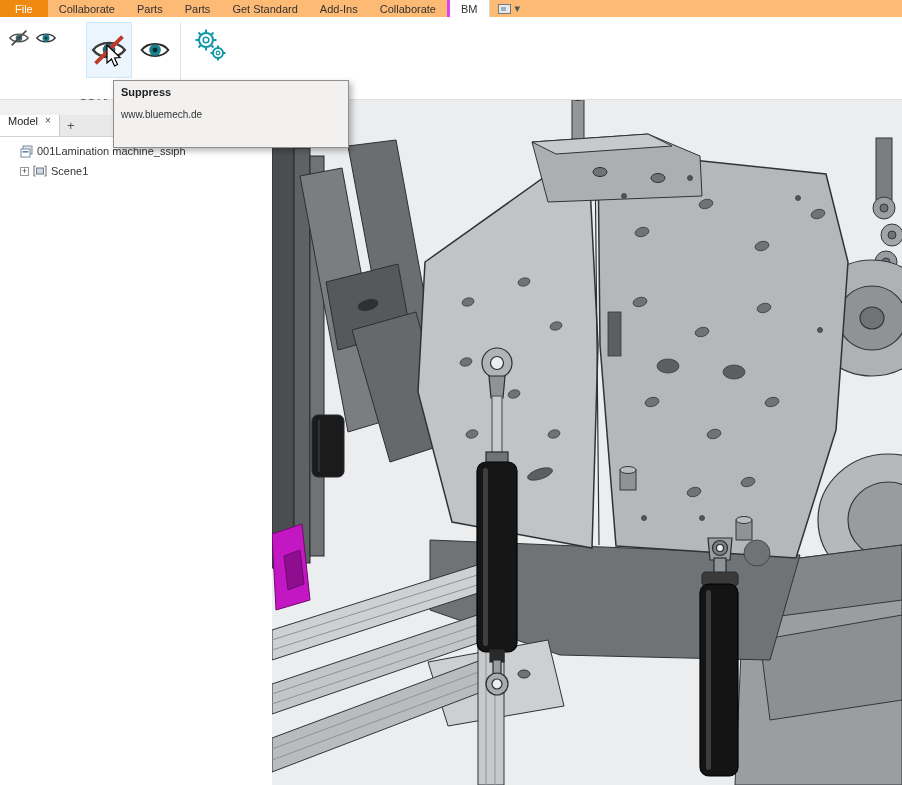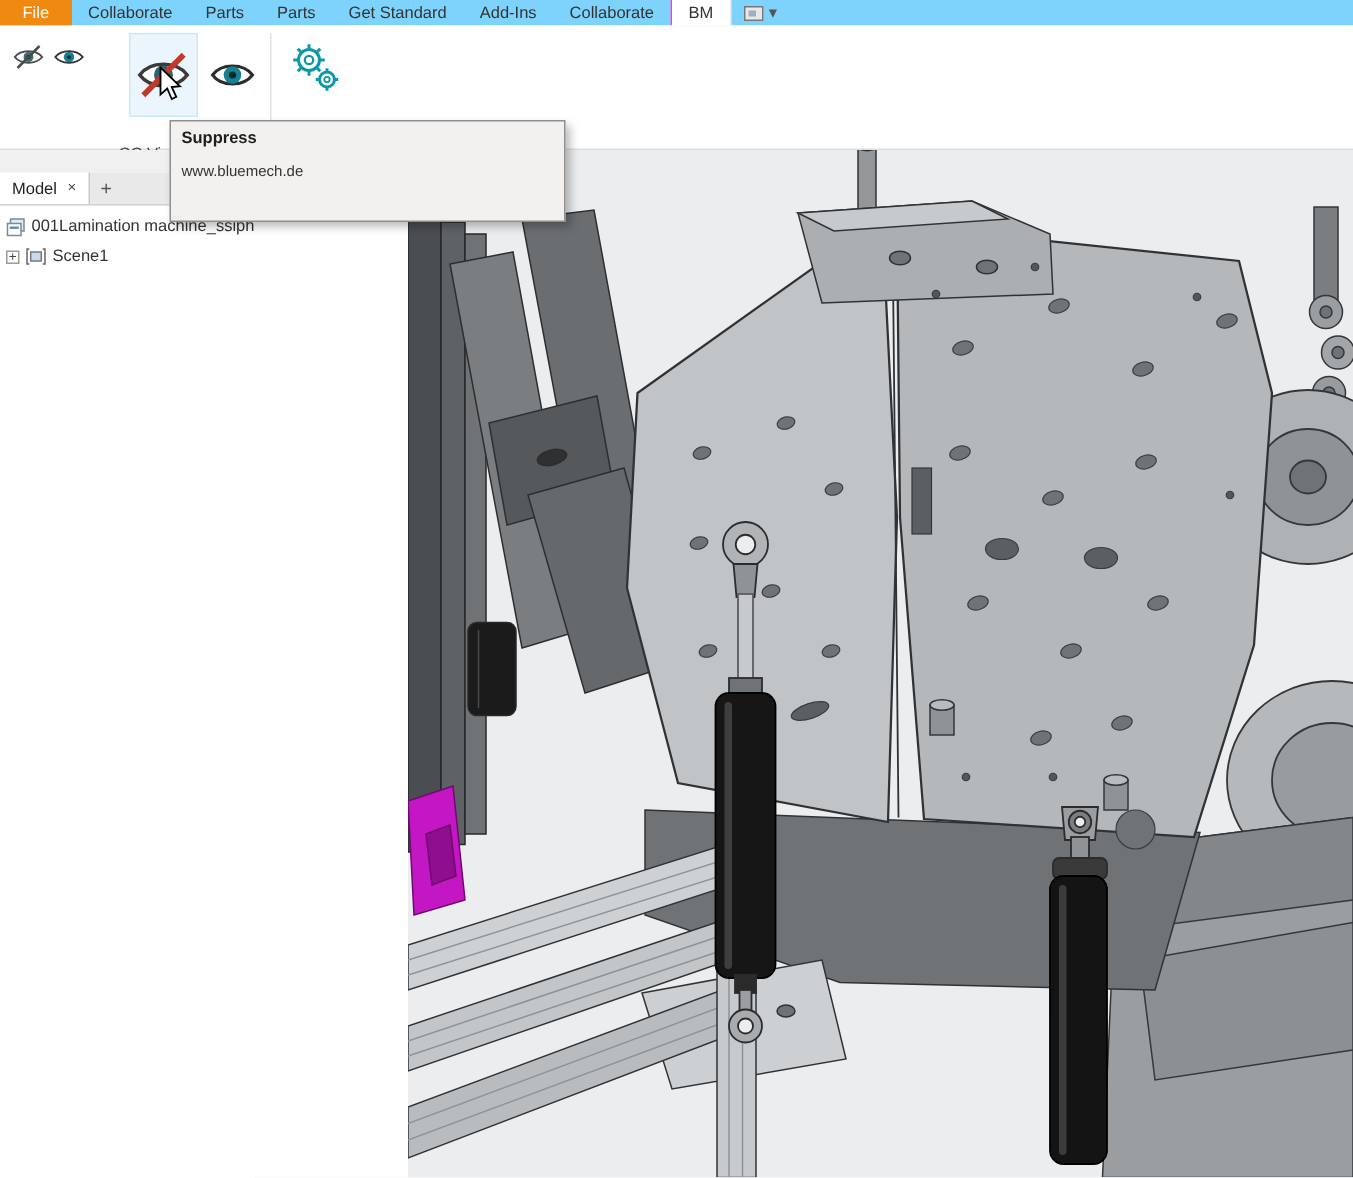--- a/index.html
+++ b/index.html
@@ -1,53 +1,53 @@
 <!DOCTYPE html>
 <html><head>
 <meta charset="utf-8">
 <style>
 *{margin:0;padding:0;box-sizing:border-box}
 html,body{width:902px;height:785px;overflow:hidden}
 body{font-family:"Liberation Sans",sans-serif;font-size:11px;color:#222;background:#fff}
 .app{position:relative;width:902px;height:785px;background:#fff;overflow:hidden}
 
 
-.menubar{position:absolute;top:0;left:0;right:0;height:17px;background:#7dd3fc;display:flex;align-items:stretch}
+.menubar{position:absolute;top:0;left:0;right:0;height:17px;background:#fdba74;display:flex;align-items:stretch}
 .mtab{display:flex;align-items:center;padding:0 11px;color:#333;white-space:nowrap;cursor:default}
 .mtab.file{background:#f0890f;color:#fff;padding:0 15px}
-.mtab.active{background:#fff;border-left:1px solid #d946ef;border-right:1px solid #d6d6d6}
+.mtab.active{background:#fff;border-left:3px solid #d946ef;border-right:1px solid #d6d6d6}
 .mtab.dropdown{gap:4px;color:#555;padding:0 8px}
 .mini-frame{display:inline-block;width:13px;height:10px;border:1px solid #777;background:#e8e8e8;position:relative}
 .mini-frame::after{content:"";position:absolute;left:2px;top:2px;width:5px;height:4px;background:#9ab0c4}
 
 
 .ribbon{position:absolute;top:17px;left:0;right:0;height:83px;background:#fff;border-bottom:1px solid #dedede}
 .rb{position:absolute;display:flex;align-items:center;justify-content:center;border:1px solid transparent}
 .rb.hover{background:#eaf5fd;border:1px solid #cde8f8}
 .rsep{position:absolute;width:1px;background:#e2e2e2}
 .group-label{position:absolute;left:79px;top:80px;color:#444;white-space:nowrap}
 
 
-.tooltip{position:absolute;left:113px;top:80px;width:264px;height:68px;background:#f2f1f0;border:1px solid #8f8f8f;box-shadow:3px 3px 6px rgba(0,0,0,.28);padding:5px 7px;z-index:50}
+.tooltip{position:absolute;left:113px;top:80px;width:236px;height:68px;background:#f2f1f0;border:1px solid #8f8f8f;box-shadow:3px 3px 6px rgba(0,0,0,.28);padding:5px 7px;z-index:50}
 .tip-title{font-weight:bold;color:#1e1e1e;margin-bottom:2px}
 .tip-desc{color:#1e1e1e;white-space:nowrap;font-size:10.5px}
 .tip-url{margin-top:11px;color:#333;font-size:10px}
 
 
 .cursor{position:absolute;left:104px;top:44px;z-index:60;pointer-events:none}
 
 
 .left-pane{position:absolute;top:100px;left:0;width:272px;height:685px;background:#fff}
 .left-strip{height:15px;background:#f0f0f0}
 .doctabs{height:22px;background:#e9e9e9;display:flex;align-items:stretch;border-bottom:1px solid #d2d2d2}
-.doctab{display:flex;align-items:center;gap:7px;padding:0 8px;background:#fff;border-right:1px solid #c9c9c9;color:#222}
+.doctab{display:flex;gap:7px;padding:0 8px;background:#fff;border-right:1px solid #c9c9c9;color:#222}
 .closex{color:#444;font-size:10px;cursor:pointer}
 .newtab{width:22px;display:flex;align-items:center;justify-content:center;color:#555;font-size:13px;cursor:pointer}
 .tree{padding-top:4px}
-.tree-row{display:flex;align-items:center;height:20px;gap:4px;padding-left:4px;white-space:nowrap;color:#333}
+.tree-row{display:flex;align-items:center;height:20px;gap:4px;padding-left:20px;white-space:nowrap;color:#333}
 .expander{width:9px;height:9px;border:1px solid #9a9a9a;background:#fff;display:flex;align-items:center;justify-content:center;font-size:9px;line-height:8px;color:#444}
 
 
 .viewport{position:absolute;top:100px;left:272px;width:630px;height:685px;background:#ecedee;overflow:hidden}
 </style>
 </head>
 <body>
 
 <div class="app">
 

